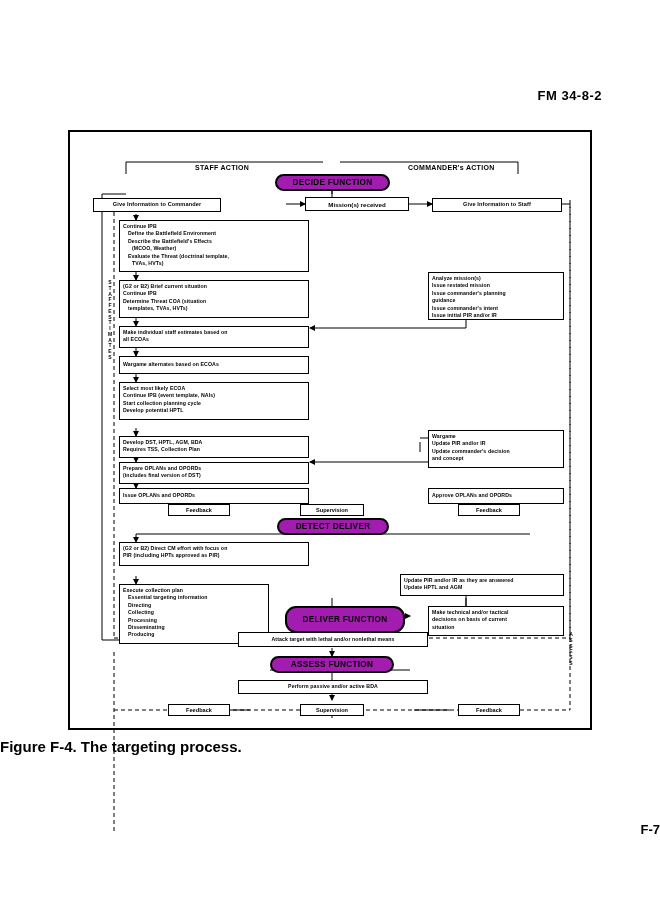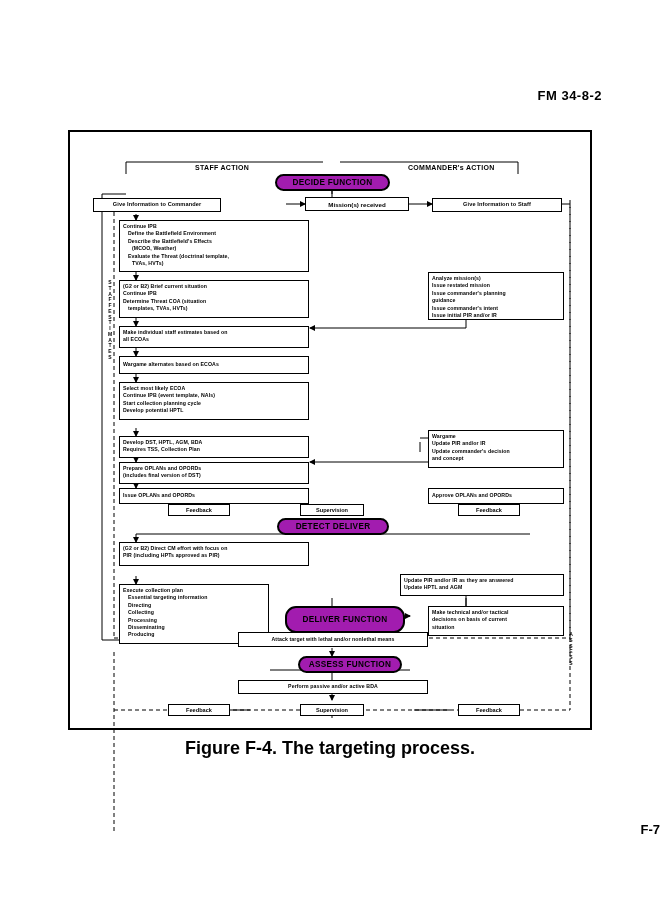--- a/index.html
+++ b/index.html
@@ -42,22 +42,22 @@
     left: 0;
     top: 0;
     width: 524px;
     height: 600px;
   }
   .figure-caption {
     position: absolute;
     top: 738px;
     left: 0;
     width: 660px;
-    text-align: center;
-    font-size: 18px;
+    text-align: left;
+    font-size: 15px;
     font-weight: bold;
   }
   .page-number {
     position: absolute;
     top: 822px;
     left: 0;
     width: 660px;
     text-align: right;
     font-size: 13px;
     font-weight: bold;
@@ -333,21 +333,21 @@
       <div class="bx ctr" style="left:168px; top:500px; width:190px; height:15px; display:flex; align-items:center; justify-content:center;">
         <span class="ln">Attack target with lethal and/or nonlethal means</span>
       </div>
 
       <div class="bx" style="left:358px; top:474px; width:136px; height:30px;">
         <span class="ln">Make technical and/or tactical</span>
         <span class="ln">decisions on basis of current</span>
         <span class="ln">situation</span>
       </div>
 
-      <div class="oval" style="left:200px; top:524px; width:104px; height:17px;margin-left:28px;">ASSESS FUNCTION</div>
+      <div class="oval" style="left:200px; top:524px; width:124px; height:17px;">ASSESS FUNCTION</div>
 
       <div class="bx ctr" style="left:168px; top:548px; width:190px; height:14px; display:flex; align-items:center; justify-content:center;">
         <span class="ln">Perform passive and/or active BDA</span>
       </div>
 
       <div class="fbox" style="left:98px; top:572px; width:62px; height:12px;">Feedback</div>
       <div class="fbox" style="left:230px; top:572px; width:64px; height:12px;">Supervision</div>
       <div class="fbox" style="left:388px; top:572px; width:62px; height:12px;">Feedback</div>
 
       <div class="vlabel" style="left:36px; top:148px;">

